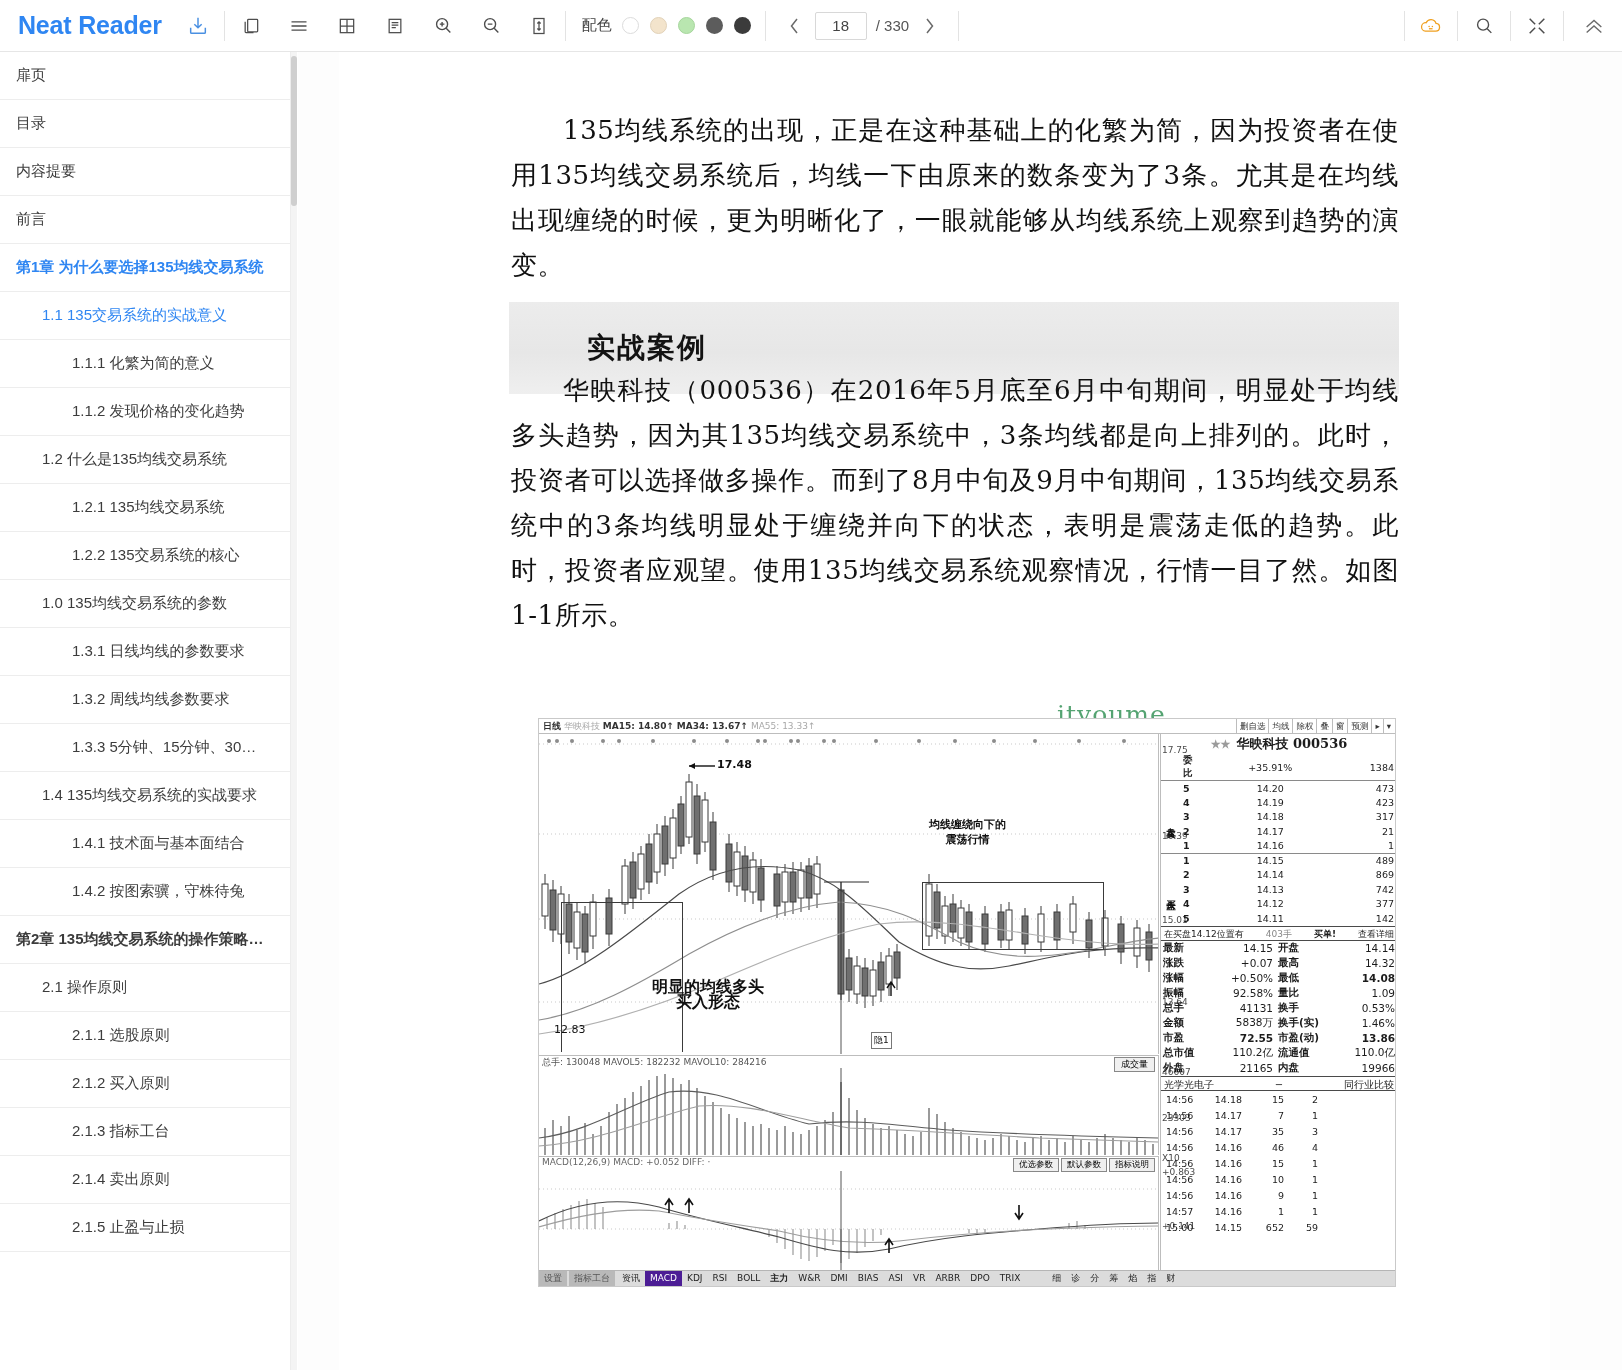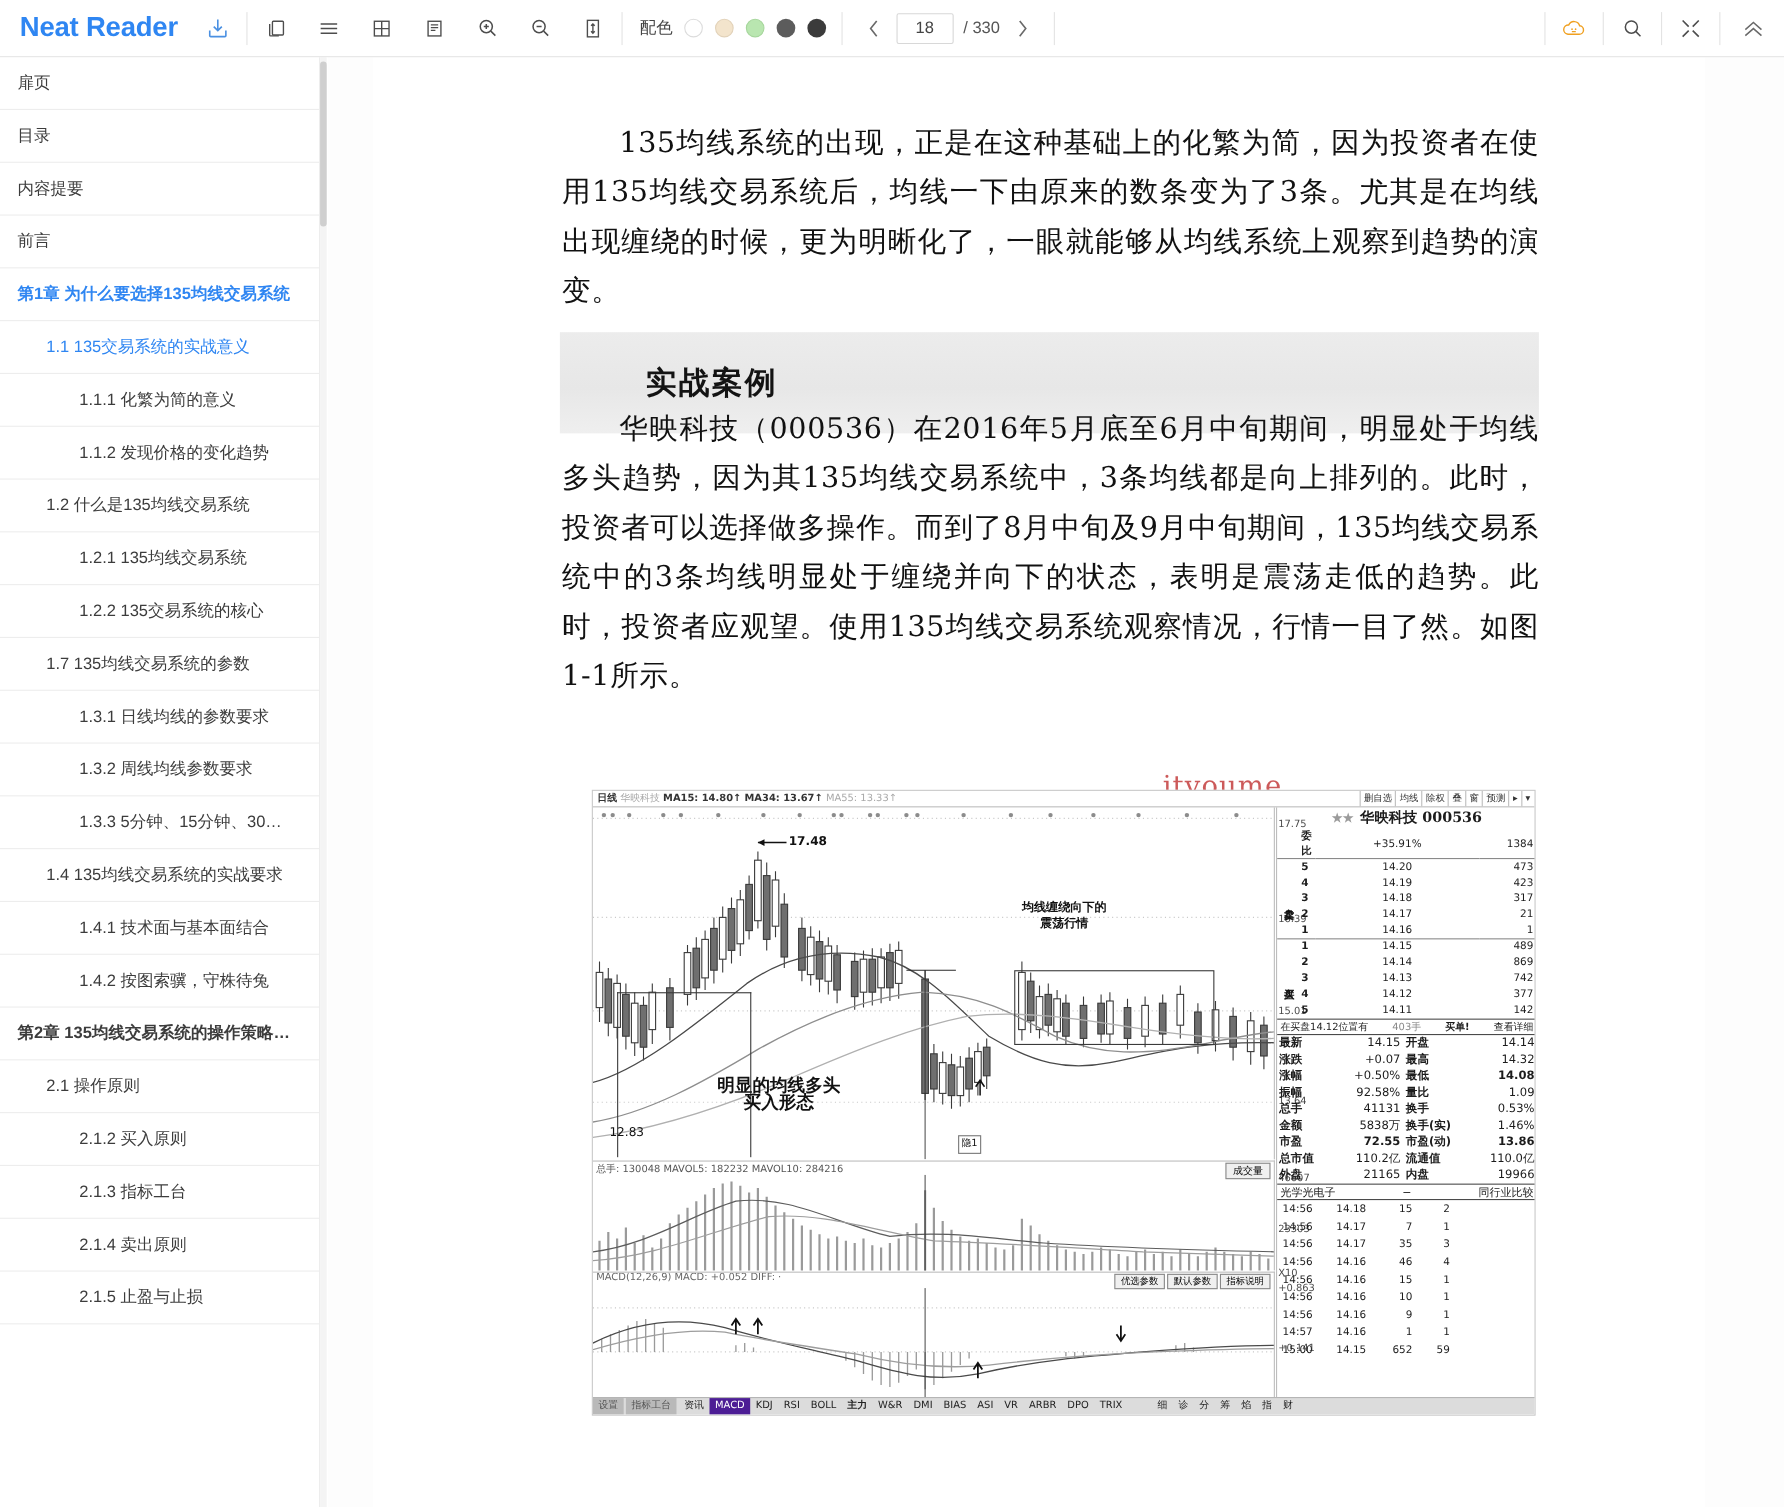--- a/index.html
+++ b/index.html
@@ -120,21 +120,21 @@
   }
   #heading-band .htxt {
     font-family: "DejaVu Serif", "Liberation Serif", serif;
     font-size: 28px; font-weight: bold; color: #131313;
     padding-left: 78px; letter-spacing: 2px;
   }
 
   #watermark {
     position: absolute; left: 718px; top: 648px;
     font-family: "DejaVu Serif", serif;
-    font-size: 25px; color: #b91c1c; opacity: .72;
+    font-size: 25px; color: #15803d; opacity: .72;
     letter-spacing: 1px; pointer-events: none;
   }
 
   
   #figure {
     position: absolute; left: 199px; top: 666px;
     width: 858px; height: 569px;
     background: #ffffff;
     border: 1px solid #c9c9c9;
     font-family: "DejaVu Sans", sans-serif;
@@ -378,21 +378,21 @@
     <div class="toc-item lvl1">
       <span>1.2 什么是135均线交易系统</span>
     </div>
     <div class="toc-item lvl2">
       <span>1.2.1 135均线交易系统</span>
     </div>
     <div class="toc-item lvl2">
       <span>1.2.2 135交易系统的核心</span>
     </div>
     <div class="toc-item lvl1">
-      <span>1.7 135均线交易系统的参数</span>
+      <span>1.0 135均线交易系统的参数</span>
     </div>
     <div class="toc-item lvl2">
       <span>1.3.1 日线均线的参数要求</span>
     </div>
     <div class="toc-item lvl2">
       <span>1.3.2 周线均线参数要求</span>
     </div>
     <div class="toc-item lvl2">
       <span>1.3.3 5分钟、15分钟、30…</span>
     </div>
@@ -403,20 +403,23 @@
       <span>1.4.1 技术面与基本面结合</span>
     </div>
     <div class="toc-item lvl2">
       <span>1.4.2 按图索骥，守株待兔</span>
     </div>
     <div class="toc-item lvl0 bold">
       <span>第2章 135均线交易系统的操作策略…</span>
     </div>
     <div class="toc-item lvl1">
       <span>2.1 操作原则</span>
+    </div>
+    <div class="toc-item lvl2">
+      <span>2.1.1 选股原则</span>
     </div>
     <div class="toc-item lvl2">
       <span>2.1.2 买入原则</span>
     </div>
     <div class="toc-item lvl2">
       <span>2.1.3 指标工台</span>
     </div>
     <div class="toc-item lvl2">
       <span>2.1.4 卖出原则</span>
     </div>

